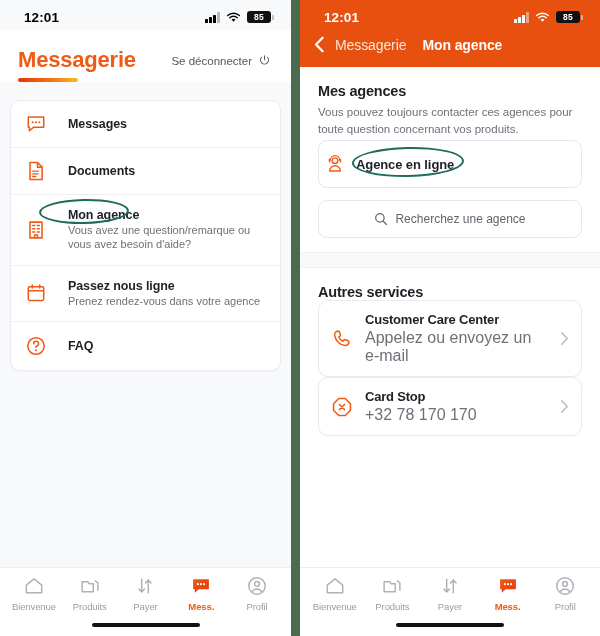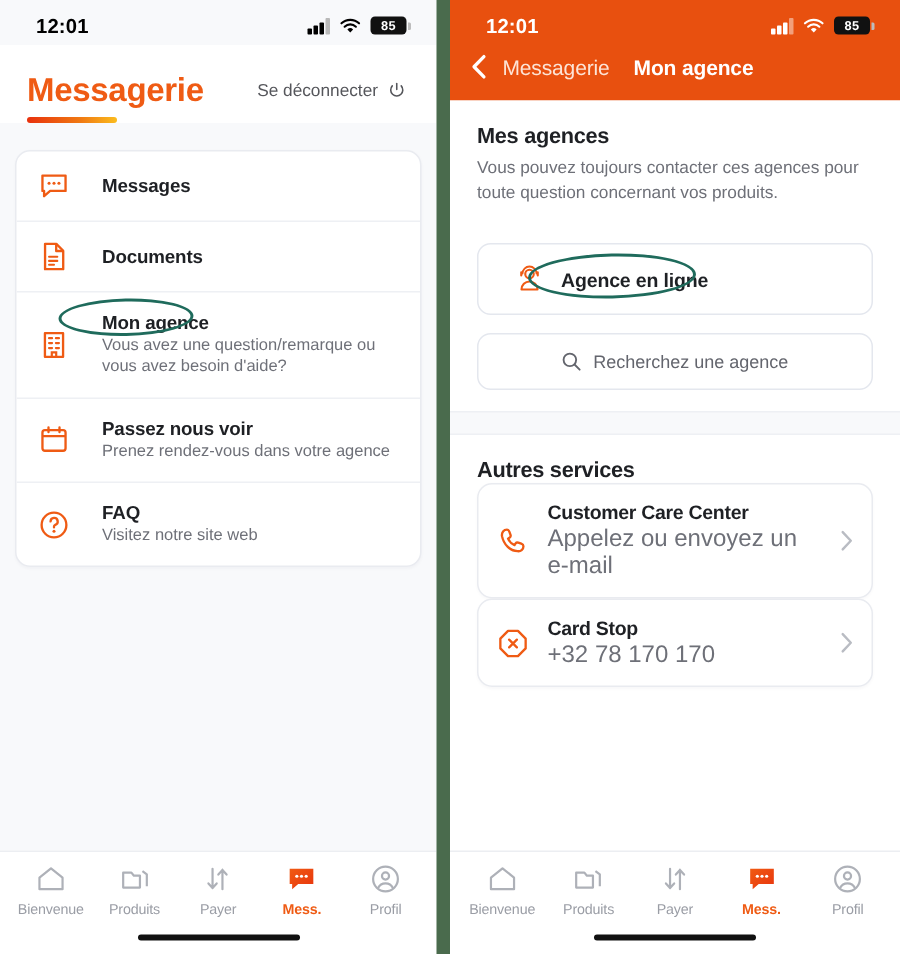--- a/index.html
+++ b/index.html
@@ -113,23 +113,23 @@
   .rp-back-label { font-size: 14px; color: #fde4d6; letter-spacing: -.1px; }
   .rp-title { font-size: 14px; font-weight: bold; color: #ffffff; margin-left: 6px; letter-spacing: -.1px; }
 
   .rp-body { flex: 1 1 auto; background: #ffffff; overflow: hidden; }
   .sec { padding: 16px 18px 14px 18px; }
   .sec-title { font-size: 14.5px; font-weight: bold; color: #1e2024; letter-spacing: -.2px; }
   .sec-desc { font-size: 11.5px; color: #6e7078; line-height: 1.45; margin-top: 5px; }
 
   .obox {
     position: relative;
-    margin-top: 25px;
+    margin-top: 3px;
     border: 1px solid #e4e7ee; border-radius: 9px;
-    background: #fff; padding: 13px 24px;
+    background: #fff; padding: 13px 6px;
     display: flex; align-items: center; gap: 11px;
     min-height: 40px;
   }
   .obox .ico { flex: 0 0 20px; width: 20px; height: 20px; display: block; }
   .obox .lbl { font-size: 13px; font-weight: bold; color: #1e2024; letter-spacing: -.1px; }
   .searchbox {
     margin-top: 12px;
     border: 1px solid #e4e7ee; border-radius: 9px; background: #fff;
     height: 38px; display: flex; align-items: center; justify-content: center; gap: 7px;
   }
@@ -244,34 +244,33 @@
           <span class="ellipse" style="left:28px; top:4px; width:90px; height:25px;"></span>
         </div>
 
         <div class="row tall">
           <svg class="ico" viewBox="0 0 24 24">
             <rect x="3.6" y="5.2" width="16.8" height="15" rx="1.8" fill="none" stroke="#ef5b14" stroke-width="1.7"></rect>
             <path d="M3.6 9.6h16.8" stroke="#ef5b14" stroke-width="1.7"></path>
             <path d="M8 3.2v3.4M16 3.2v3.4" stroke="#ef5b14" stroke-width="1.7" stroke-linecap="round"></path>
           </svg>
           <div class="txt">
-            <div class="rt">Passez nous voir</div>
+            <div class="rt">Passez nous ligne</div>
             <div class="rs">Prenez rendez-vous dans votre agence</div>
           </div>
         </div>
 
         <div class="row tall">
           <svg class="ico" viewBox="0 0 24 24">
             <circle cx="12" cy="12" r="9" fill="none" stroke="#ef5b14" stroke-width="1.7"></circle>
             <path d="M9.5 9.4a2.6 2.6 0 1 1 3.2 2.6c-.5.2-.7.7-.7 1.3v.4" fill="none" stroke="#ef5b14" stroke-width="1.7" stroke-linecap="round"></path>
             <circle cx="12" cy="16.6" r="1.1" fill="#ef5b14"></circle>
           </svg>
           <div class="txt">
             <div class="rt">FAQ</div>
-            <div class="rs">Visitez notre site web</div>
           </div>
         </div>
 
       </div>
     </div>
 
     <div class="tabbar">
       <div class="tab">
         <svg class="ti" viewBox="0 0 24 24">
           <path d="M3.6 11 12 4.2 20.4 11v8.4H3.6Z" fill="none" stroke="#aeb1b8" stroke-width="1.6" stroke-linejoin="round"></path>

